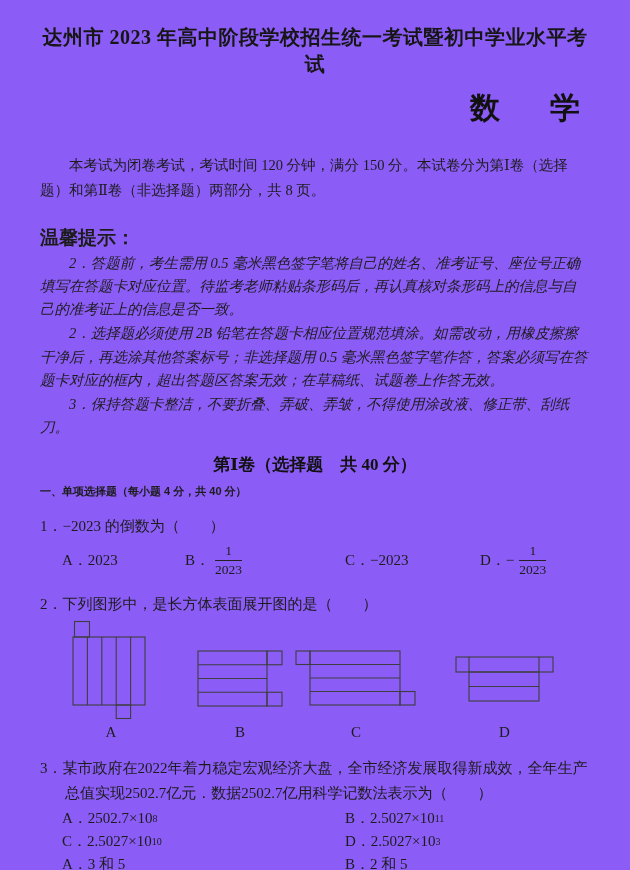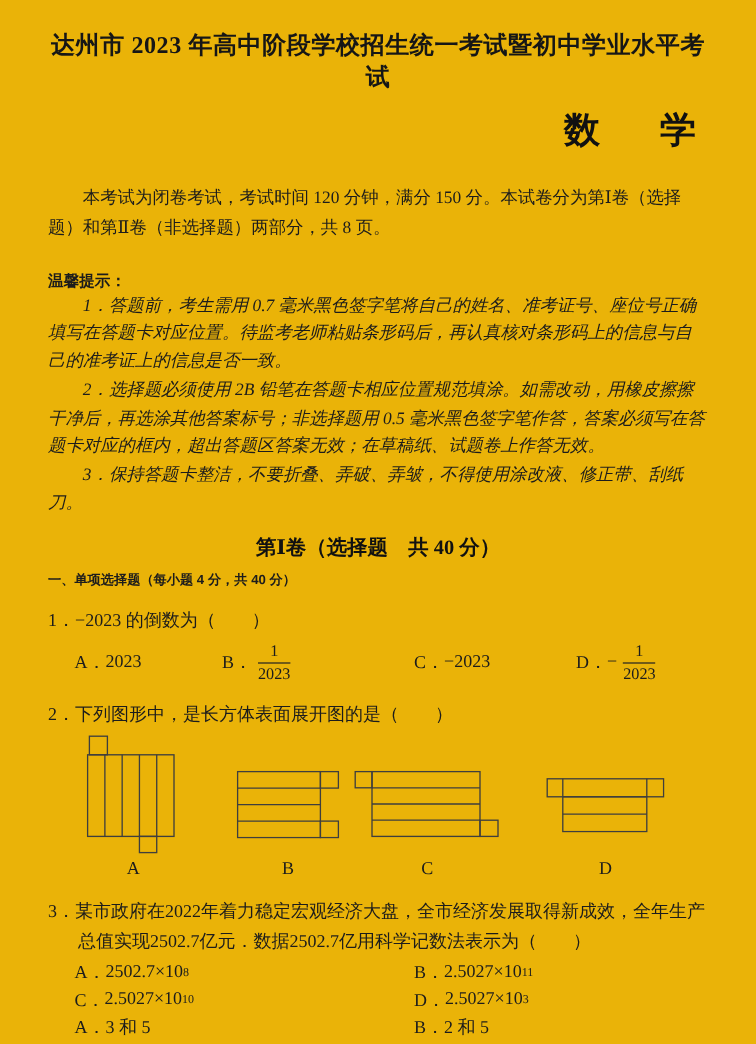--- a/index.html
+++ b/index.html
@@ -1,34 +1,34 @@
 <!DOCTYPE html>
 <html><head>
 <meta charset="utf-8">
 <style>
   html,body { margin:0; padding:0; background:#e8e6e2; }
   .paper {
     position:relative; box-sizing:border-box;
     width:630px; height:870px; margin:0 auto;
-    background:#eab308; color:#1c1c1c; overflow:hidden;
+    background:#8b5cf6; color:#1c1c1c; overflow:hidden;
     font-family:"Liberation Serif","DejaVu Serif",serif;
     font-size:15px; padding:24px 40px 0 40px;
   }
   .title {
     margin:0; text-align:center; font-size:20px; font-weight:bold;
     letter-spacing:0.5px; color:#161616;
   }
   .subject {
     margin:10px 0 8px; text-align:right; font-size:30px; font-weight:bold;
     letter-spacing:10px; color:#111;
   }
   .intro { margin:24px 0 0; line-height:1.72; text-indent:2em; font-size:14.5px; }
   .notice-title {
     margin:22px 0 0; font-family:"Liberation Sans","DejaVu Sans",sans-serif;
-    font-weight:bold; font-size:13px;
+    font-weight:bold; font-size:19px;
   }
   .notice-item { margin:1px 0 0; font-style:italic; line-height:1.6; text-indent:2em; font-size:14.5px; }
   .section-title { margin:14px 0 8px; text-align:center; font-size:17px; font-weight:bold; color:#111; }
   .part-heading {
     margin:4px 0 2px; font-family:"Liberation Sans","DejaVu Sans",sans-serif;
     font-weight:bold; font-size:11px;
   }
   .q-stem { margin:15px 0 2px; padding-left:25px; text-indent:-25px; line-height:1.65; }
   .opt-row { display:flex; align-items:center; margin:4px 0 2px 22px; }
   .opt { display:inline-flex; align-items:center; white-space:nowrap; }
@@ -54,21 +54,21 @@
 <body>
 
 <div class="paper">
 
   <h1 class="title">达州市 2023 年高中阶段学校招生统一考试暨初中学业水平考试</h1>
   <h2 class="subject">数　学</h2>
 
   <p class="intro">本考试为闭卷考试，考试时间 120 分钟，满分 150 分。本试卷分为第Ⅰ卷（选择题）和第Ⅱ卷（非选择题）两部分，共 8 页。</p>
 
   <p class="notice-title">温馨提示：</p>
-  <p class="notice-item">1．答题前，考生需用 0.7 毫米黑色签字笔将自己的姓名、准考证号、座位号正确填写在答题卡对应位置。待监考老师粘贴条形码后，再认真核对条形码上的信息与自己的准考证上的信息是否一致。</p>
+  <p class="notice-item">2．答题前，考生需用 0.5 毫米黑色签字笔将自己的姓名、准考证号、座位号正确填写在答题卡对应位置。待监考老师粘贴条形码后，再认真核对条形码上的信息与自己的准考证上的信息是否一致。</p>
   <p class="notice-item">2．选择题必须使用 2B 铅笔在答题卡相应位置规范填涂。如需改动，用橡皮擦擦干净后，再选涂其他答案标号；非选择题用 0.5 毫米黑色签字笔作答，答案必须写在答题卡对应的框内，超出答题区答案无效；在草稿纸、试题卷上作答无效。</p>
   <p class="notice-item">3．保持答题卡整洁，不要折叠、弄破、弄皱，不得使用涂改液、修正带、刮纸刀。</p>
 
   <h3 class="section-title">第Ⅰ卷（选择题　共 40 分）</h3>
   <p class="part-heading">一、单项选择题（每小题 4 分，共 40 分）</p>
 
   <p class="q-stem">1．−2023 的倒数为（　　）</p>
   <div class="opt-row q1-row">
     <span class="opt">
       <span>A．</span>

